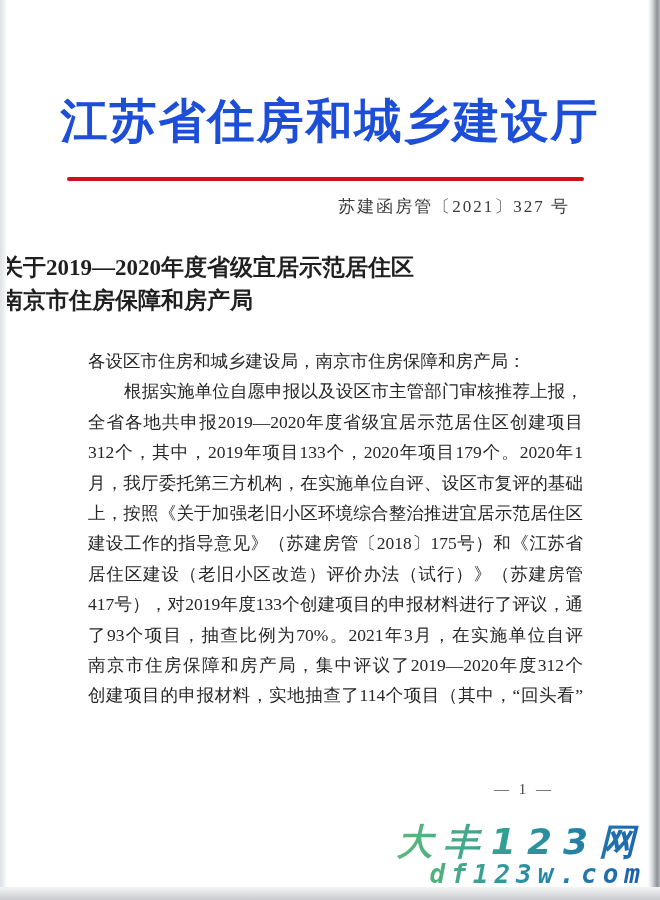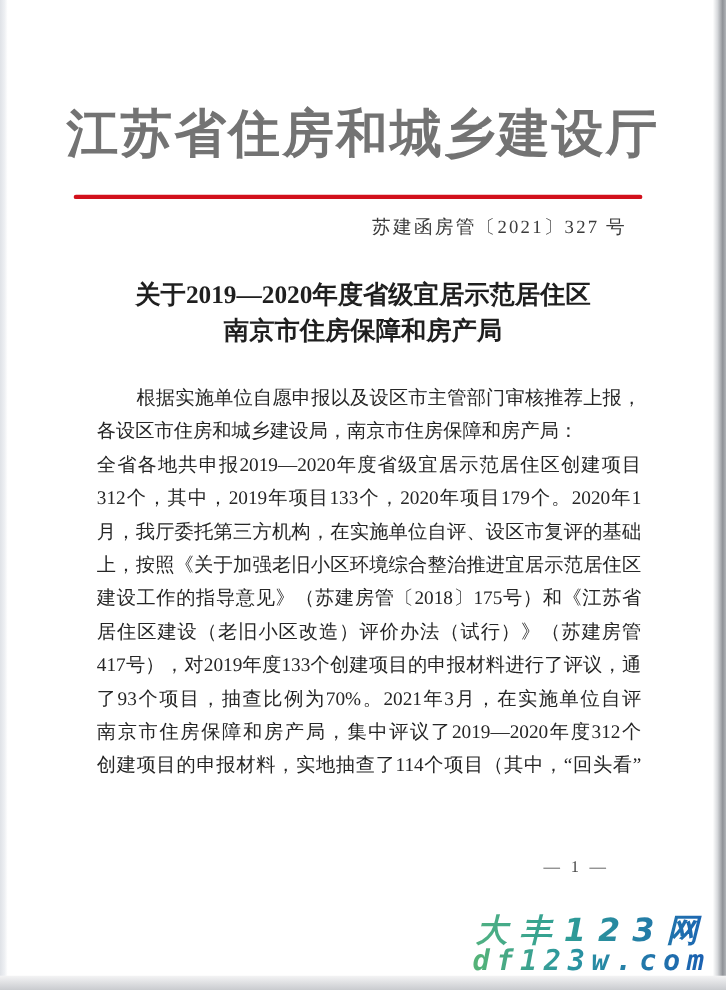--- a/index.html
+++ b/index.html
@@ -30,21 +30,21 @@
     position: absolute; left: 0; bottom: 0; width: 100%; height: 13px;
     background: linear-gradient(to bottom, #f4f4f5, #c9cbcf);
   }
   .letterhead {
     position: absolute;
     top: 90px; left: 0; width: 100%;
     text-align: center;
     font-size: 47px;
     font-weight: 900;
     letter-spacing: 2px;
-    color: #737373;
+    color: #1d4ed8;
     white-space: nowrap;
   }
   .red-rule {
     position: absolute;
     top: 177px; left: 67px;
     width: 517px; height: 4px;
     background: #d2101b;
     border-radius: 2px;
   }
   .doc-number {
@@ -52,21 +52,21 @@
     top: 195px; right: 90px;
     font-size: 17px;
     letter-spacing: 2px;
     color: #3a3a3a;
     white-space: nowrap;
     margin-left: 20px;
   }
   .doc-title {
     position: absolute;
     top: 251px; left: 0; width: 100%;
-    text-align: center;
+    text-align: left;
     font-size: 23px;
     font-weight: 700;
     color: #1f1f1f;
     line-height: 33px;
   }
   .doc-body {
     position: absolute;
     top: 346px; left: 88px;
     width: 495px;
     font-size: 17.5px;
@@ -97,21 +97,21 @@
   .watermark {
     position: absolute;
     right: 14px; bottom: 12px;
     text-align: right;
     font-style: italic;
     font-weight: 700;
     line-height: 1.05;
   }
   .wm-line1 {
     font-family: "DejaVu Sans", sans-serif;
-    font-size: 29px;
+    font-size: 36px;
     letter-spacing: 11px;
     background: linear-gradient(90deg, #5db87a 0%, #2f9e95 45%, #1b63b4 100%);
     -webkit-background-clip: text;
     background-clip: text;
     color: transparent;
     white-space: nowrap;
   }
   .wm-line2 {
     font-family: "DejaVu Sans Mono", monospace;
     font-size: 26px;
@@ -134,22 +134,22 @@
   <div class="red-rule"></div>
 
   <div class="doc-number">苏建函房管〔2021〕327 号</div>
 
   <div class="doc-title">
     <div>关于2019—2020年度省级宜居示范居住区</div>
     <div>南京市住房保障和房产局</div>
   </div>
 
   <div class="doc-body">
+    <div class="body-line para-end">各设区市住房和城乡建设局，南京市住房保障和房产局：</div>
     <div class="body-line indent">根据实施单位自愿申报以及设区市主管部门审核推荐上报，</div>
-    <div class="body-line para-end">各设区市住房和城乡建设局，南京市住房保障和房产局：</div>
     <div class="body-line">全省各地共申报2019—2020年度省级宜居示范居住区创建项目</div>
     <div class="body-line">312个，其中，2019年项目133个，2020年项目179个。2020年1</div>
     <div class="body-line">月，我厅委托第三方机构，在实施单位自评、设区市复评的基础</div>
     <div class="body-line">上，按照《关于加强老旧小区环境综合整治推进宜居示范居住区</div>
     <div class="body-line">建设工作的指导意见》（苏建房管〔2018〕175号）和《江苏省宜</div>
     <div class="body-line">居住区建设（老旧小区改造）评价办法（试行）》（苏建房管〔2019〕</div>
     <div class="body-line">417号），对2019年度133个创建项目的申报材料进行了评议，通</div>
     <div class="body-line">了93个项目，抽查比例为70%。2021年3月，在实施单位自评</div>
     <div class="body-line">南京市住房保障和房产局，集中评议了2019—2020年度312个</div>
     <div class="body-line">创建项目的申报材料，实地抽查了114个项目（其中，“回头看”</div>

